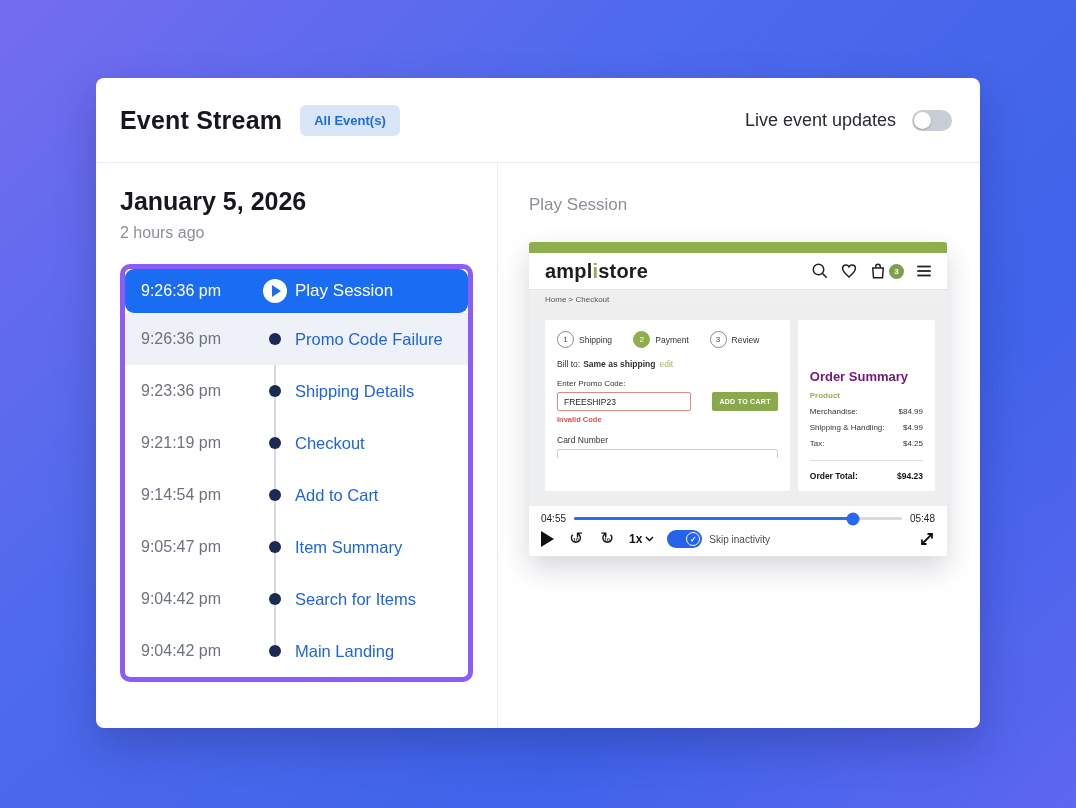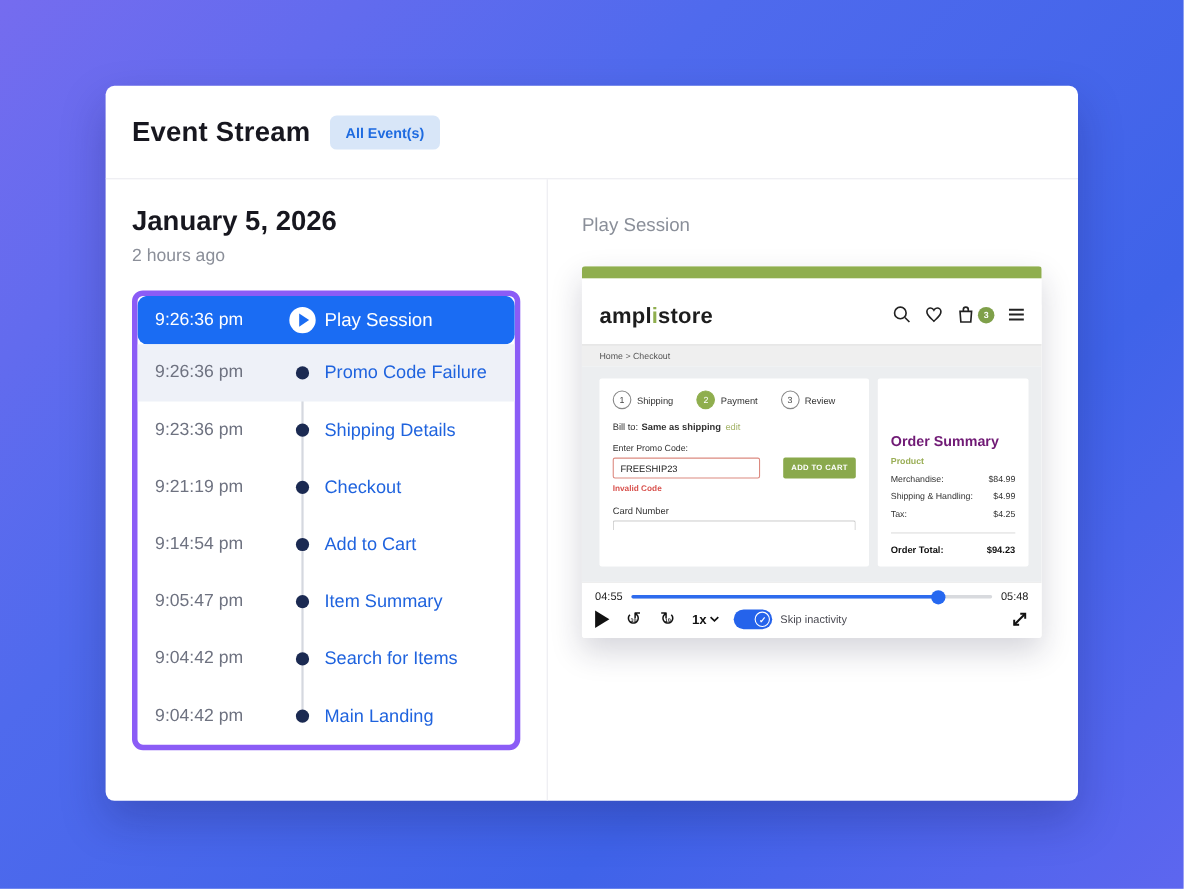--- a/index.html
+++ b/index.html
@@ -71,21 +71,21 @@
   }
   .event-label { position:absolute; left:170px; font-size:16.5px; color:#1f63de; }
   
   .right-panel { flex:1; padding:32px 32px 0 31px; }
   .session-heading { font-size:17px; color:#8a8f99; }
   .replay {
     margin-top:27px; width:418px; border-radius:3px; overflow:hidden;
     box-shadow:0 12px 28px rgba(30,30,60,.18); background:#fff;
   }
   .replay-greenbar { height:11px; background:#8fae4e; }
-  .store-header { height:36px; display:flex; align-items:flex-start; padding:0 14px 0 16px; background:#fff;margin-top:24px; }
+  .store-header { height:36px; display:flex; align-items:center; padding:0 14px 0 16px; background:#fff; }
   .store-logo { font-size:20px; font-weight:bold; color:#1d1d1d; letter-spacing:.2px; }
   .store-logo .i-dot { color:#8fae4e; }
   .store-icons { margin-left:auto; display:flex; align-items:center; gap:11px; }
   .sicon { width:18px; height:18px; display:block; }
   .bag-wrap { display:flex; align-items:center; }
   .cart-badge {
     width:15px; height:15px; border-radius:50%; background:#7fa04a; color:#fff;
     font-size:8px; font-weight:bold; display:flex; align-items:center; justify-content:center;
     margin-left:2px;
   }
@@ -154,20 +154,26 @@
   .expand { margin-left:auto; width:16px; height:16px; cursor:pointer; }
 </style>
 </head>
 <body>
 
 <div class="card">
 
   <div class="card-header">
     <div class="app-title">Event Stream</div>
     <div class="filter-badge">All Event(s)</div>
+    <div class="header-right">
+      <span class="live-label">Live event updates</span>
+      <div class="toggle-off">
+        <div class="knob"></div>
+      </div>
+    </div>
   </div>
 
   <div class="card-body">
 
     <div class="left-panel">
       <div class="date-title">January 5, 2026</div>
       <div class="rel-time">2 hours ago</div>
 
       <div class="event-list">
         <div class="timeline-line"></div>

